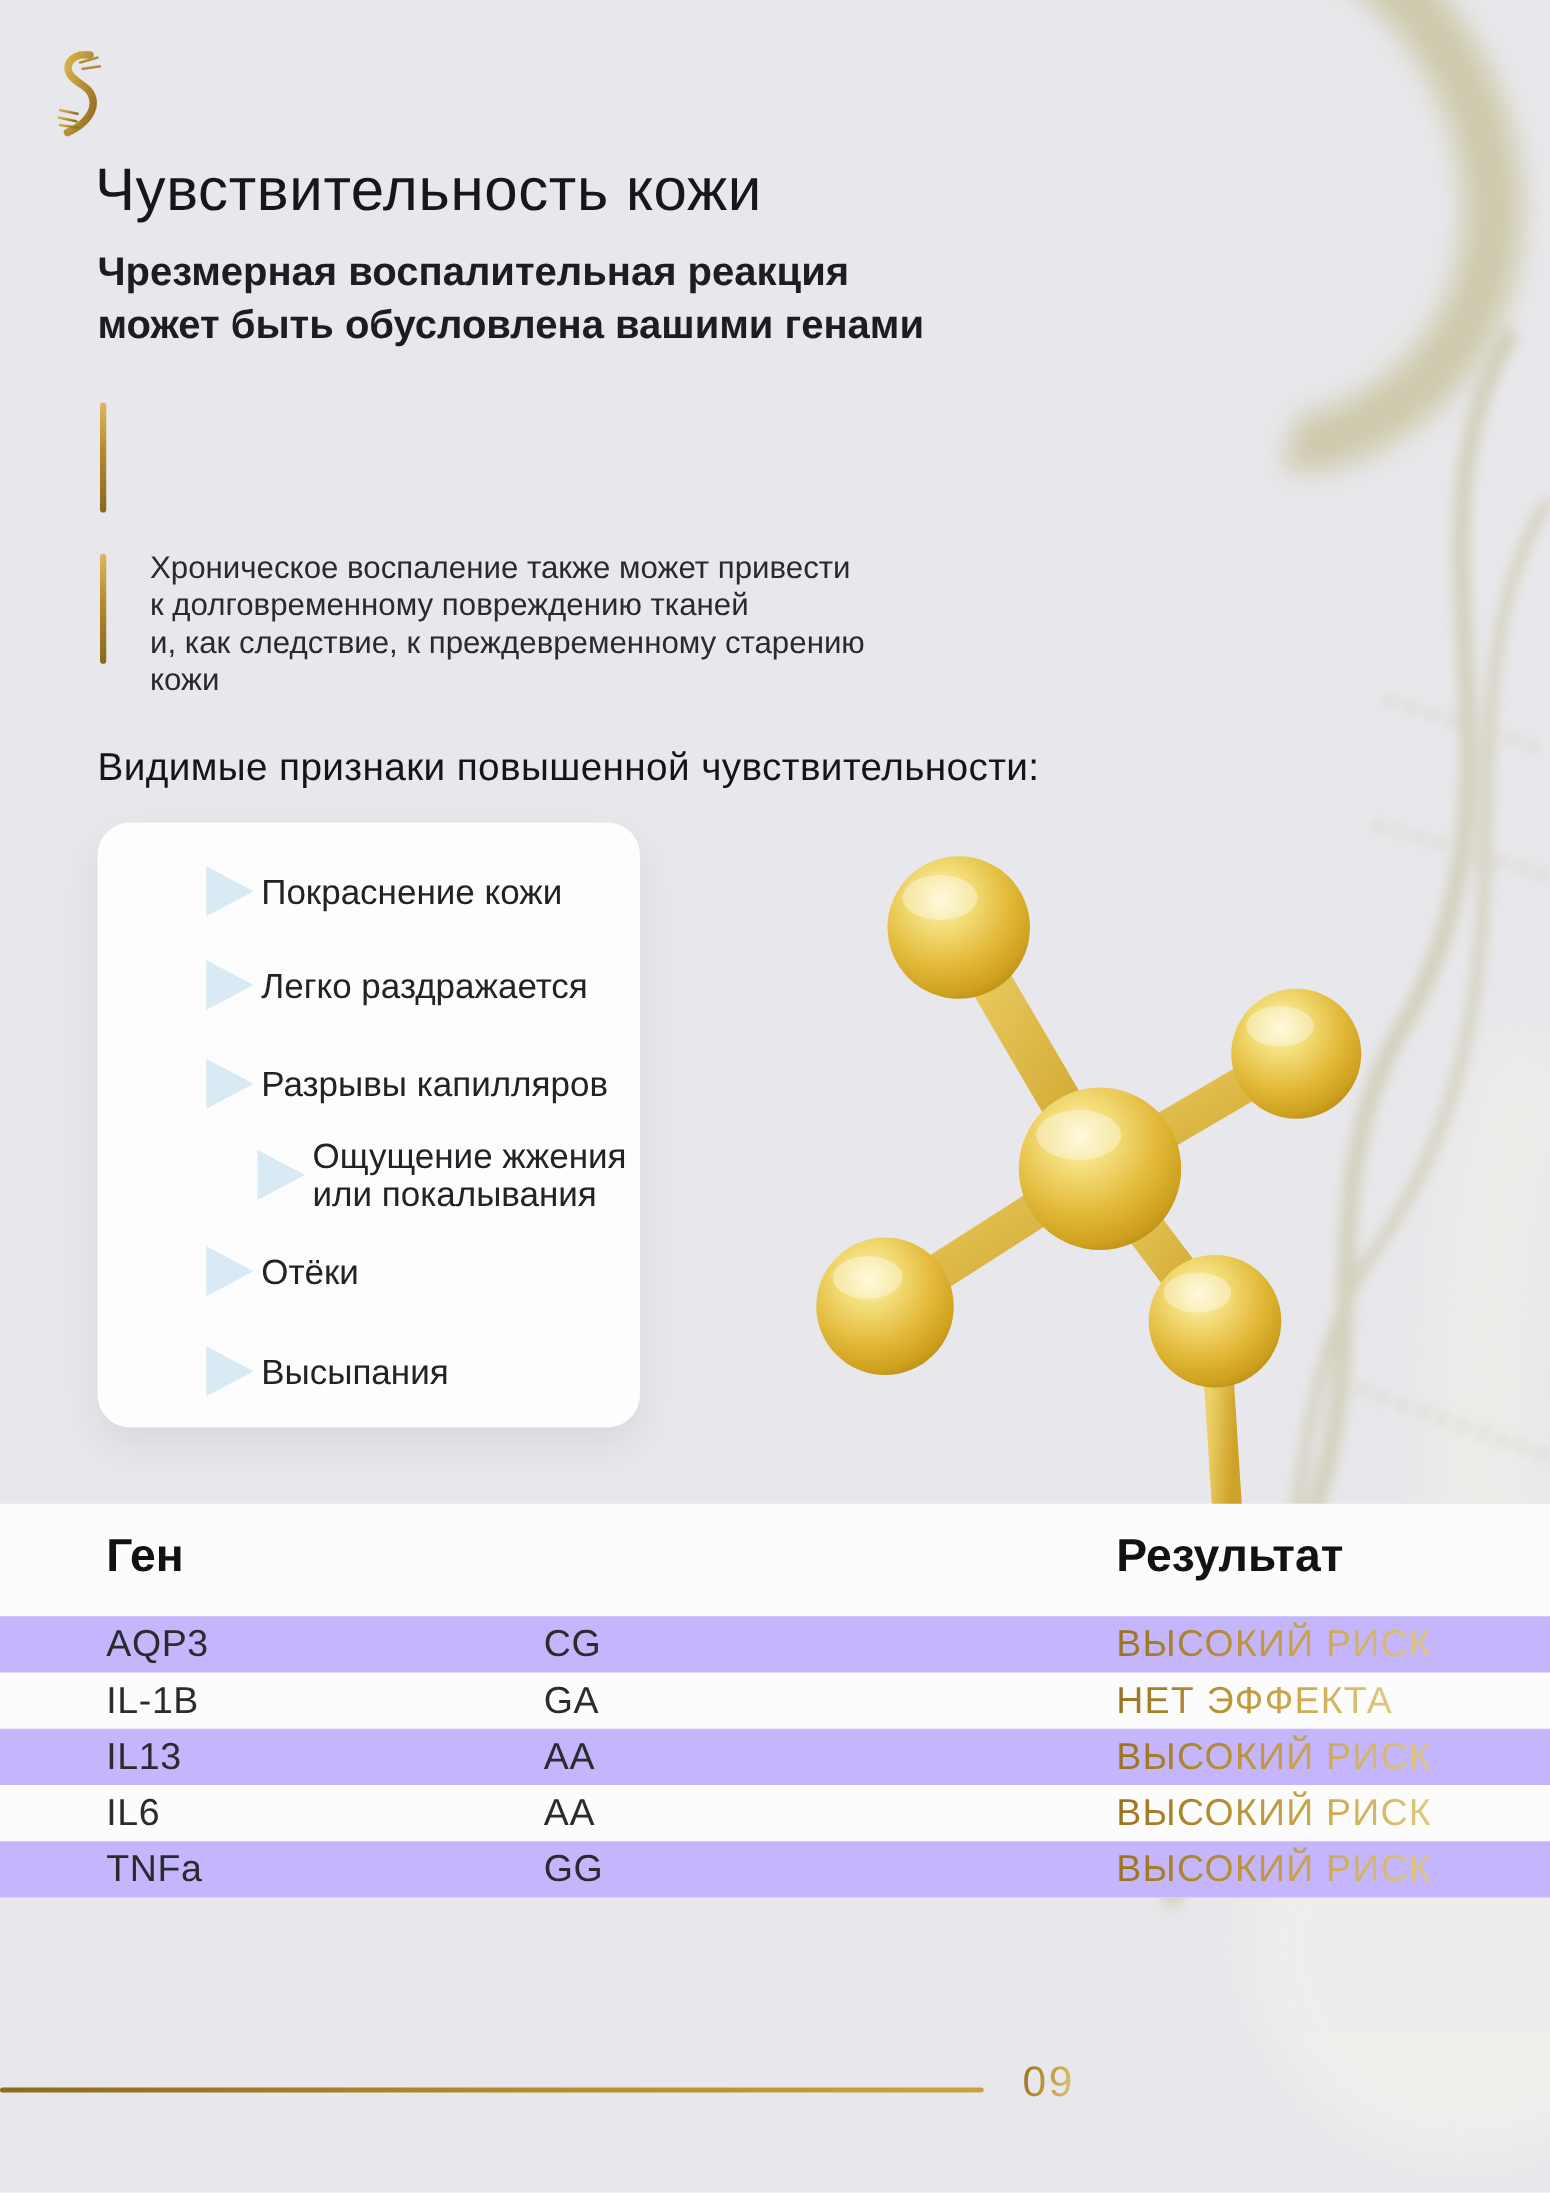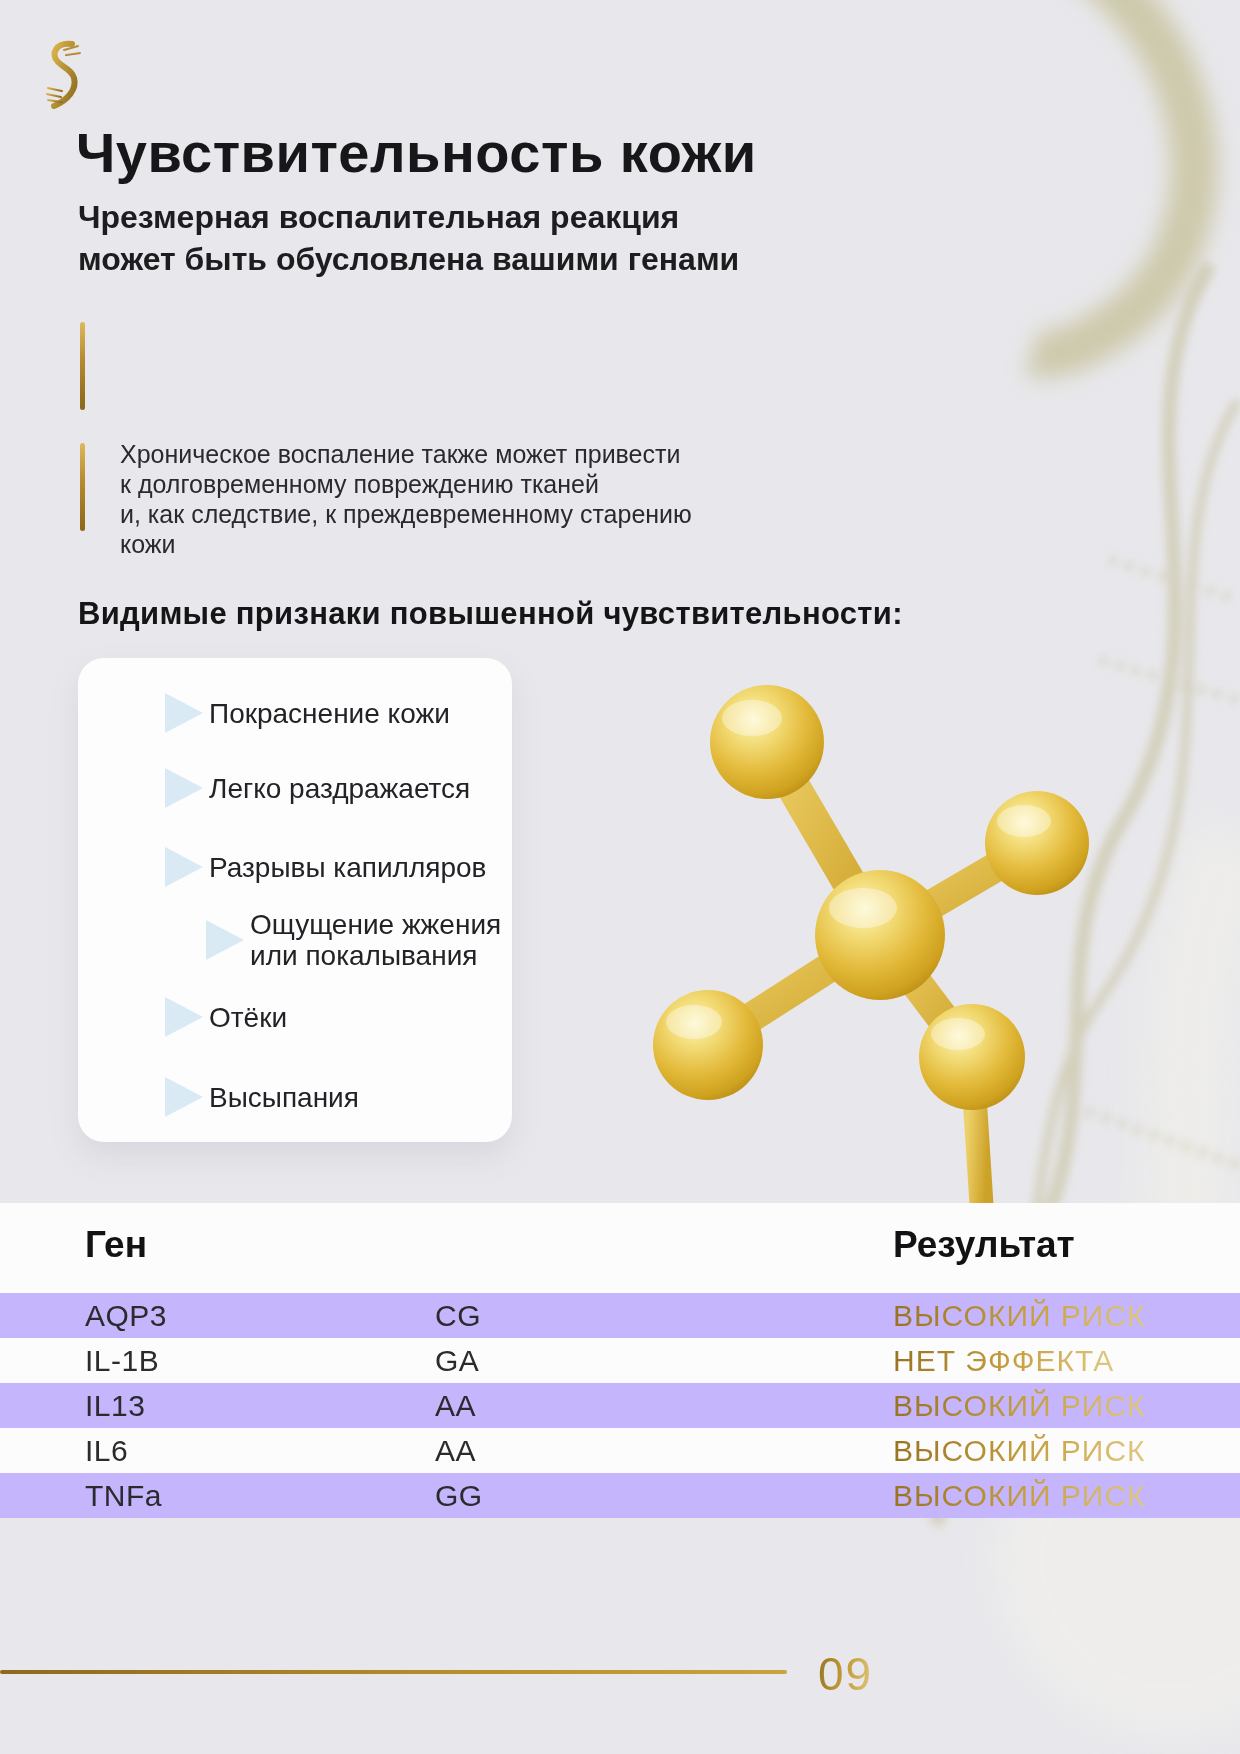--- a/index.html
+++ b/index.html
@@ -11,21 +11,21 @@
     font-family:"Liberation Sans",sans-serif;
     color:#1d1d20;
   }
   
   .dna-bg{position:absolute;top:0;right:0;pointer-events:none;}
   .molecule{position:absolute;left:600px;top:600px;pointer-events:none;}
   .logo{position:absolute;left:42px;top:36px;}
 
   .page-title{
     position:absolute;left:76px;top:124px;
-    font-size:56px;line-height:58px;font-weight:700;
+    font-size:48px;line-height:58px;font-weight:400;
     letter-spacing:0.5px;color:#171719;
   }
   .page-subtitle{
     position:absolute;left:78px;top:196px;
     font-size:32px;line-height:42px;font-weight:700;
     color:#1d1d20;white-space:pre-line;
   }
   .para{
     position:absolute;left:120px;width:600px;
     font-size:25px;line-height:30px;font-weight:400;
@@ -35,21 +35,21 @@
   .para-2{top:439px;}
   .gold-bar{
     position:absolute;left:80px;width:5px;border-radius:3px;
     background:linear-gradient(180deg,#dcb85e 0%,#b48930 45%,#8a671c 100%);
   }
   .bar-1{top:322px;height:88px;}
   .bar-2{top:443px;height:88px;}
 
   .signs-heading{
     position:absolute;left:78px;top:596px;
-    font-size:31px;font-weight:700;color:#151517;
+    font-size:31px;font-weight:400;color:#151517;
     letter-spacing:0.3px;
   }
   .signs-card{
     position:absolute;left:78px;top:658px;width:434px;height:484px;
     background:#fdfdfe;border-radius:26px;
     box-shadow:0 14px 30px rgba(110,110,135,0.14);
   }
   .sign{
     position:absolute;left:40px;display:flex;align-items:center;gap:6px;height:40px;padding-left:47px;
   }
@@ -82,21 +82,21 @@
     background:linear-gradient(100deg,#97721f 0%,#c7a041 55%,#e0ca80 100%);
     -webkit-background-clip:text;background-clip:text;color:transparent;
     letter-spacing:1px;font-weight:400;
   }
   .footer-line{
     position:absolute;left:0;top:1670px;width:787px;height:4px;border-radius:2px;
     background:linear-gradient(90deg,#8e6a1d 0%,#b98f2e 60%,#caa23f 100%);
   }
   .page-number{
     position:absolute;left:818px;top:1647px;
-    font-size:46px;font-weight:400;letter-spacing:2px;
+    font-size:34px;font-weight:400;letter-spacing:2px;
   }
 </style>
 </head>
 <body>
 
 <div class="page">
 
   <svg class="dna-bg" width="430" height="1754" viewBox="0 0 430 1754">
     <defs>
       <filter id="blurA" x="-50%" y="-50%" width="200%" height="200%">

